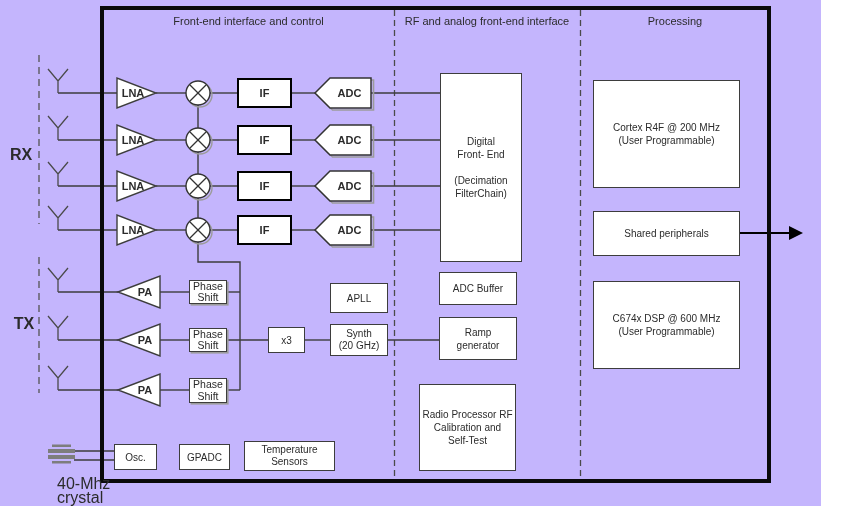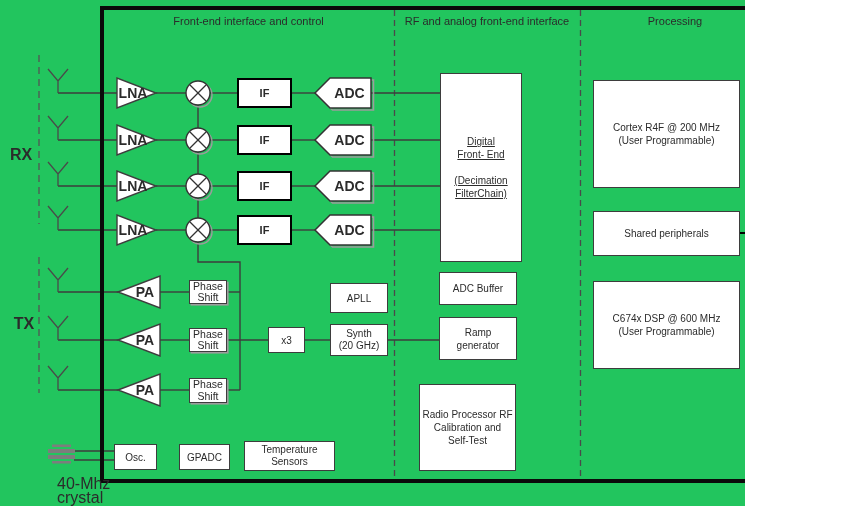--- a/index.html
+++ b/index.html
@@ -1,30 +1,30 @@
 <!DOCTYPE html>
 <html><head>
 <meta charset="utf-8">
 <style>
   html,body{margin:0;padding:0;background:#ffffff;}
-  #canvas{position:relative;width:745px;height:506px;background:#22c55e;overflow:hidden;
+  #canvas{position:relative;width:821px;height:506px;background:#c4b5fd;overflow:hidden;
           font-family:"Liberation Sans", sans-serif;color:#2b2b2b;}
   #shapes{position:absolute;left:0;top:0;}
   .frame{position:absolute;left:100px;top:6px;width:671px;height:477px;
          border:4px solid #0a0a0a;box-sizing:border-box;background:transparent;}
   .bx{position:absolute;border:1.4px solid #3d3d3d;background:#ffffff;box-sizing:border-box;
       display:flex;align-items:center;justify-content:center;text-align:center;
       white-space:pre-line;font-size:10px;line-height:13px;color:#2b2b2b;}
   .bx.thick{border:2.6px solid #000000;font-weight:bold;font-size:11px;}
   .bx.shadow{box-shadow:1.6px 1.6px 0 #9c9c9c;}
   .bx.small{font-size:10.5px;line-height:11.5px;}
   .lbl{position:absolute;display:flex;align-items:center;justify-content:center;
        text-align:center;white-space:pre-line;font-size:16px;line-height:13px;color:#2b2b2b;}
   .lbl.left{justify-content:flex-start;text-align:left;}
-  .lbl.tiny{font-size:14px;font-weight:bold;}
+  .lbl.tiny{font-size:11px;font-weight:bold;}
   .lbl.title{font-size:11px;}
 </style>
 </head>
 <body>
 
 <div id="canvas">
 
   <svg id="shapes" width="867" height="506" viewBox="0 0 867 506">
 
     <line x1="394.5" y1="10" x2="394.5" y2="479" stroke="#4a4a4a" stroke-width="1.3" stroke-dasharray="6 4"></line>
@@ -188,21 +188,21 @@
   <div class="bx small shadow" style="left:189px;top:328px;width:38px;height:24px;">Phase
 Shift</div>
   <div class="bx small shadow" style="left:189px;top:378px;width:38px;height:25px;">Phase
 Shift</div>
 
   <div class="bx" style="left:268px;top:327px;width:37px;height:26px;">x3</div>
   <div class="bx" style="left:330px;top:283px;width:58px;height:30px;">APLL</div>
   <div class="bx" style="left:330px;top:324px;width:58px;height:32px;line-height:12px;">Synth
 (20 GHz)</div>
 
-  <div class="bx" style="left:440px;top:73px;width:82px;height:189px;text-decoration:underline;">Digital
+  <div class="bx" style="left:440px;top:73px;width:82px;height:189px;">Digital
 Front- End
 
 (Decimation
 FilterChain)</div>
   <div class="bx" style="left:439px;top:272px;width:78px;height:33px;">ADC Buffer</div>
   <div class="bx" style="left:439px;top:317px;width:78px;height:43px;">Ramp
 generator</div>
   <div class="bx" style="left:419px;top:384px;width:97px;height:87px;">Radio Processor RF
 Calibration and
 Self-Test</div>

